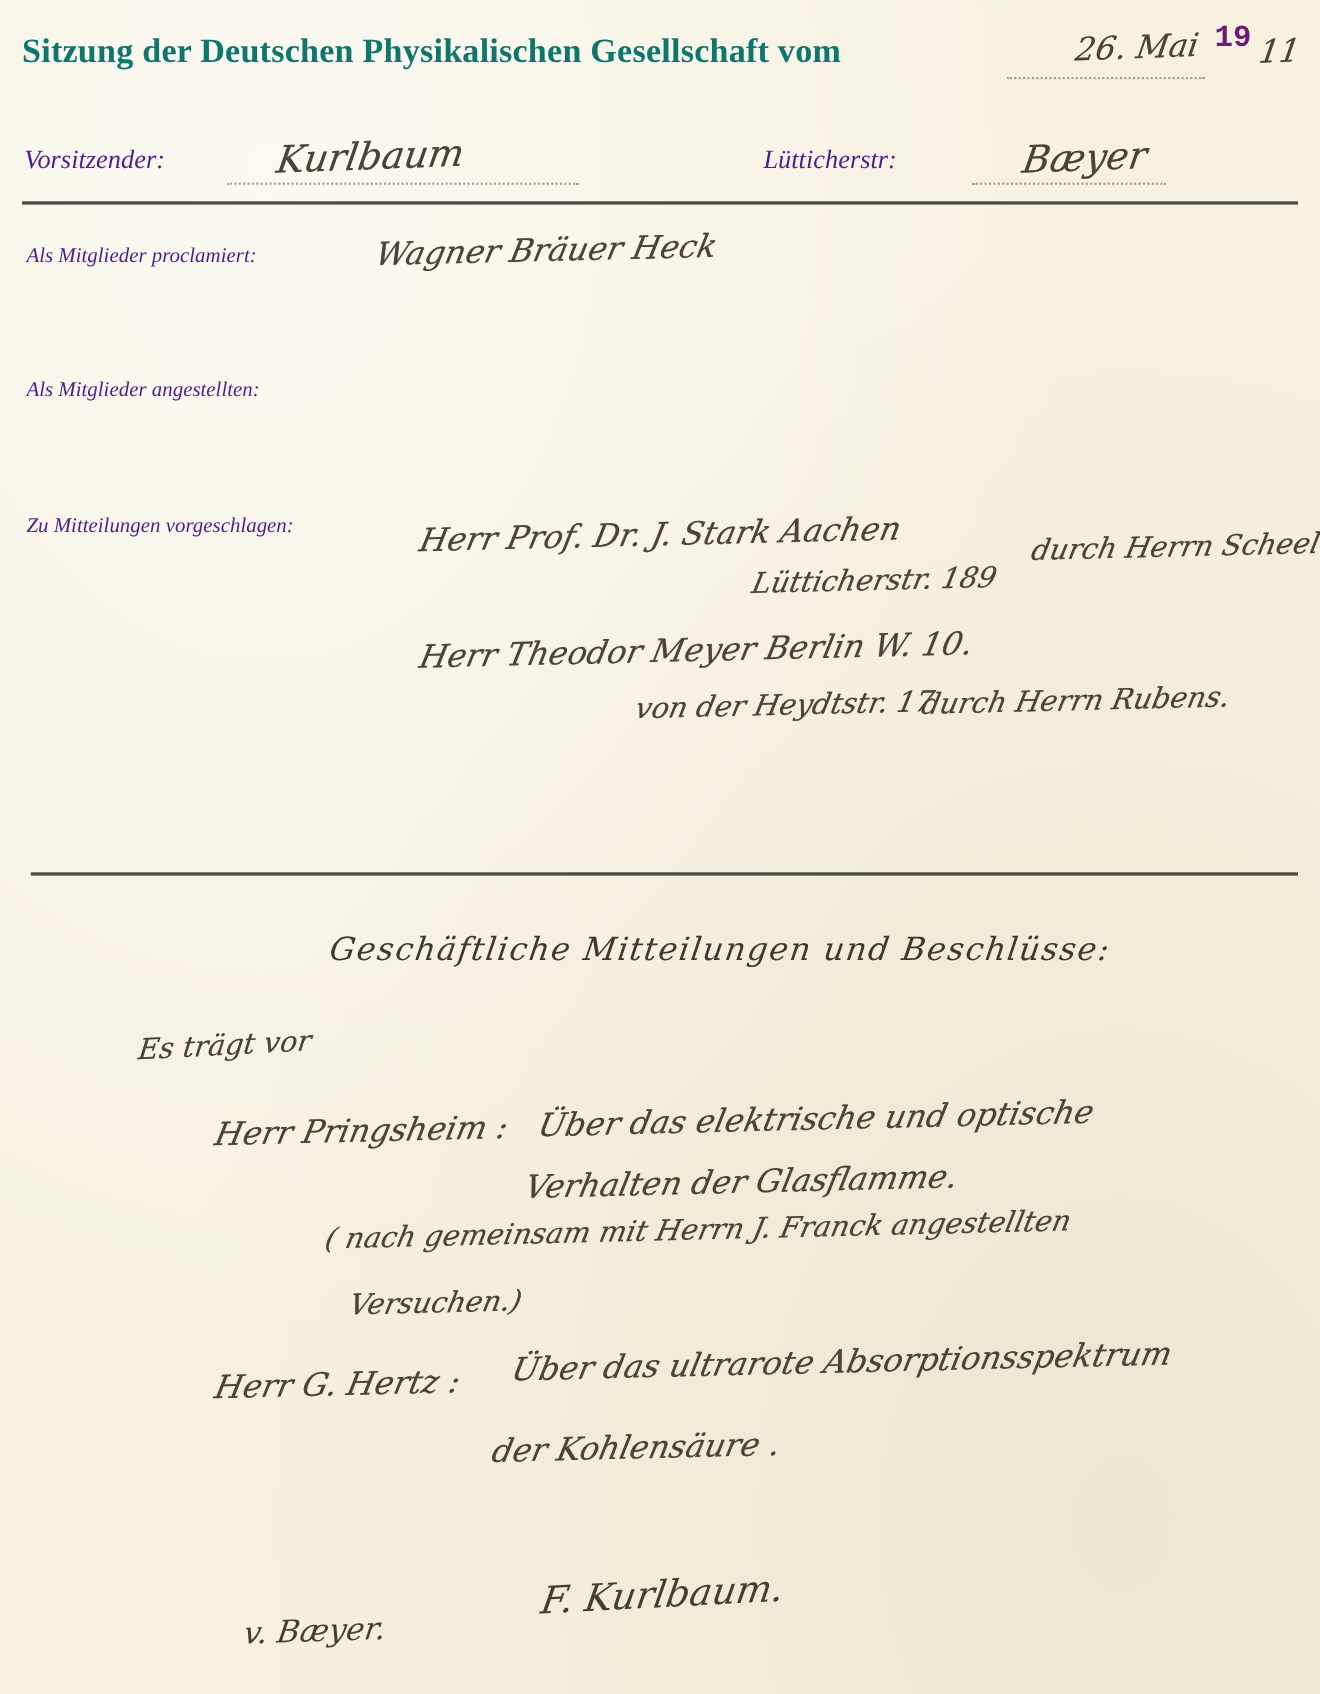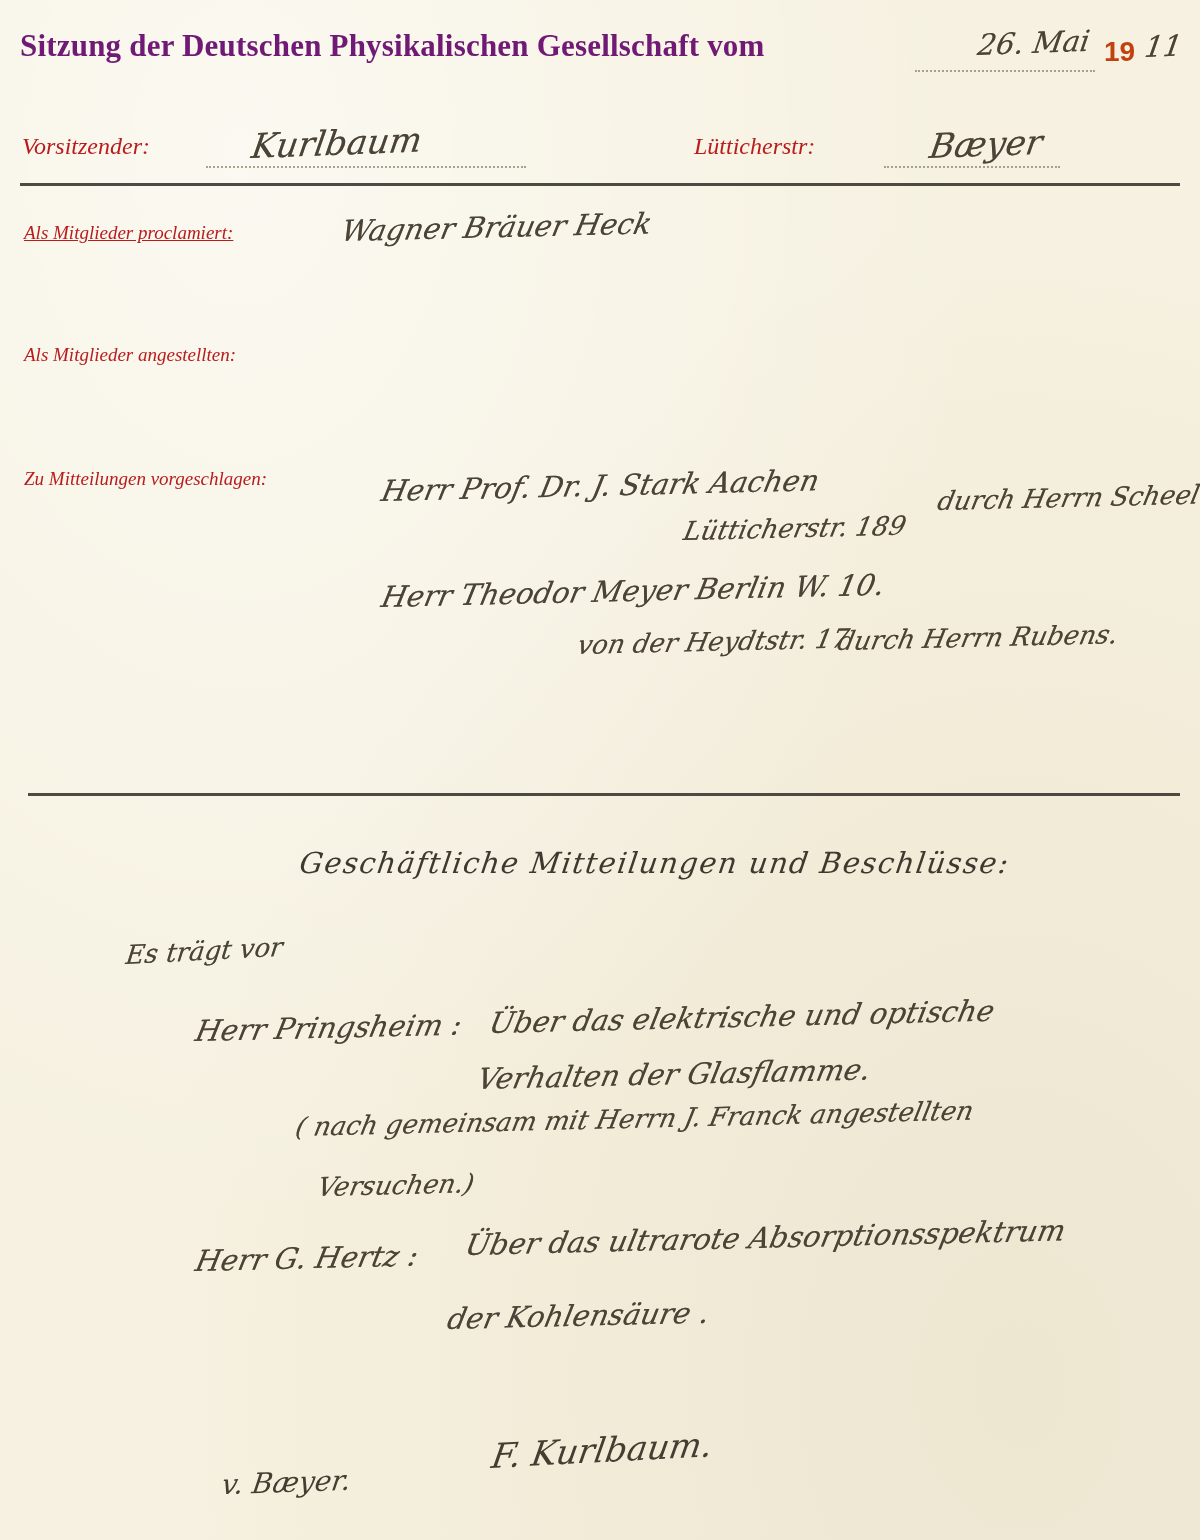--- a/index.html
+++ b/index.html
@@ -29,42 +29,42 @@
 
   
   .printed-title {
     position: absolute;
     left: 20px;
     top: 28px;
     font-family: "Liberation Serif", serif;
     font-weight: bold;
     font-size: 31px;
     letter-spacing: 0.2px;
-    color: #701a75;
+    color: #0f766e;
     white-space: nowrap;
   }
   .printed-label {
     position: absolute;
     font-family: "Liberation Serif", serif;
     font-style: italic;
     font-size: 19px;
-    color: #b91c1c;
+    color: #4c1d95;
     white-space: nowrap;
   }
   .printed-label.big {
     font-size: 24px;
   }
   .year {
     position: absolute;
     left: 1104px;
-    top: 36px;
-    font-family: Liberation Sans, sans-serif;
+    top: 20px;
+    font-family: Liberation Mono, monospace;
     font-weight: bold;
     font-size: 28px;
-    color: #c2410c;
+    color: #701a75;
   }
 
   
   .dotline {
     position: absolute;
     border-bottom: 2px dotted #8d876f;
     opacity: 0.75;
   }
   .rule {
     position: absolute;
@@ -126,21 +126,21 @@
   <div class="printed-label big" style="left:22px; top:133px;">Vorsitzender:</div>
   <div class="dotline" style="left:206px; top:166px; width:320px;"></div>
   <div class="hand s24 slant" style="left:252px; top:126px;">Kurlbaum</div>
 
   <div class="printed-label big" style="left:694px; top:133px;">Lütticherstr:</div>
   <div class="dotline" style="left:884px; top:166px; width:176px;"></div>
   <div class="hand s24 slant" style="left:930px; top:126px;">Bæyer</div>
 
   <div class="rule" style="left:20px; top:183px; width:1160px;"></div>
 
-  <div class="printed-label" style="left:24px; top:222px;text-decoration:underline;">Als Mitglieder proclamiert:</div>
+  <div class="printed-label" style="left:24px; top:222px;">Als Mitglieder proclamiert:</div>
   <div class="hand s20 slant2" style="left:342px; top:214px;">Wagner Bräuer Heck</div>
 
   <div class="printed-label" style="left:24px; top:344px;">Als Mitglieder angestellten:</div>
   <div class="hand s20 slant2" style="left:342px; top:336px;"></div>
 
   <div class="printed-label" style="left:24px; top:468px;">Zu Mitteilungen vorgeschlagen:</div>
 
   <div class="hand s20 slant2" style="left:382px; top:474px;">Herr Prof. Dr. J. Stark  Aachen</div>
   <div class="hand s18 slant2" style="left:938px; top:486px;">durch Herrn Scheel</div>
   <div class="hand s18 slant2" style="left:684px; top:516px;">Lütticherstr. 189</div>

